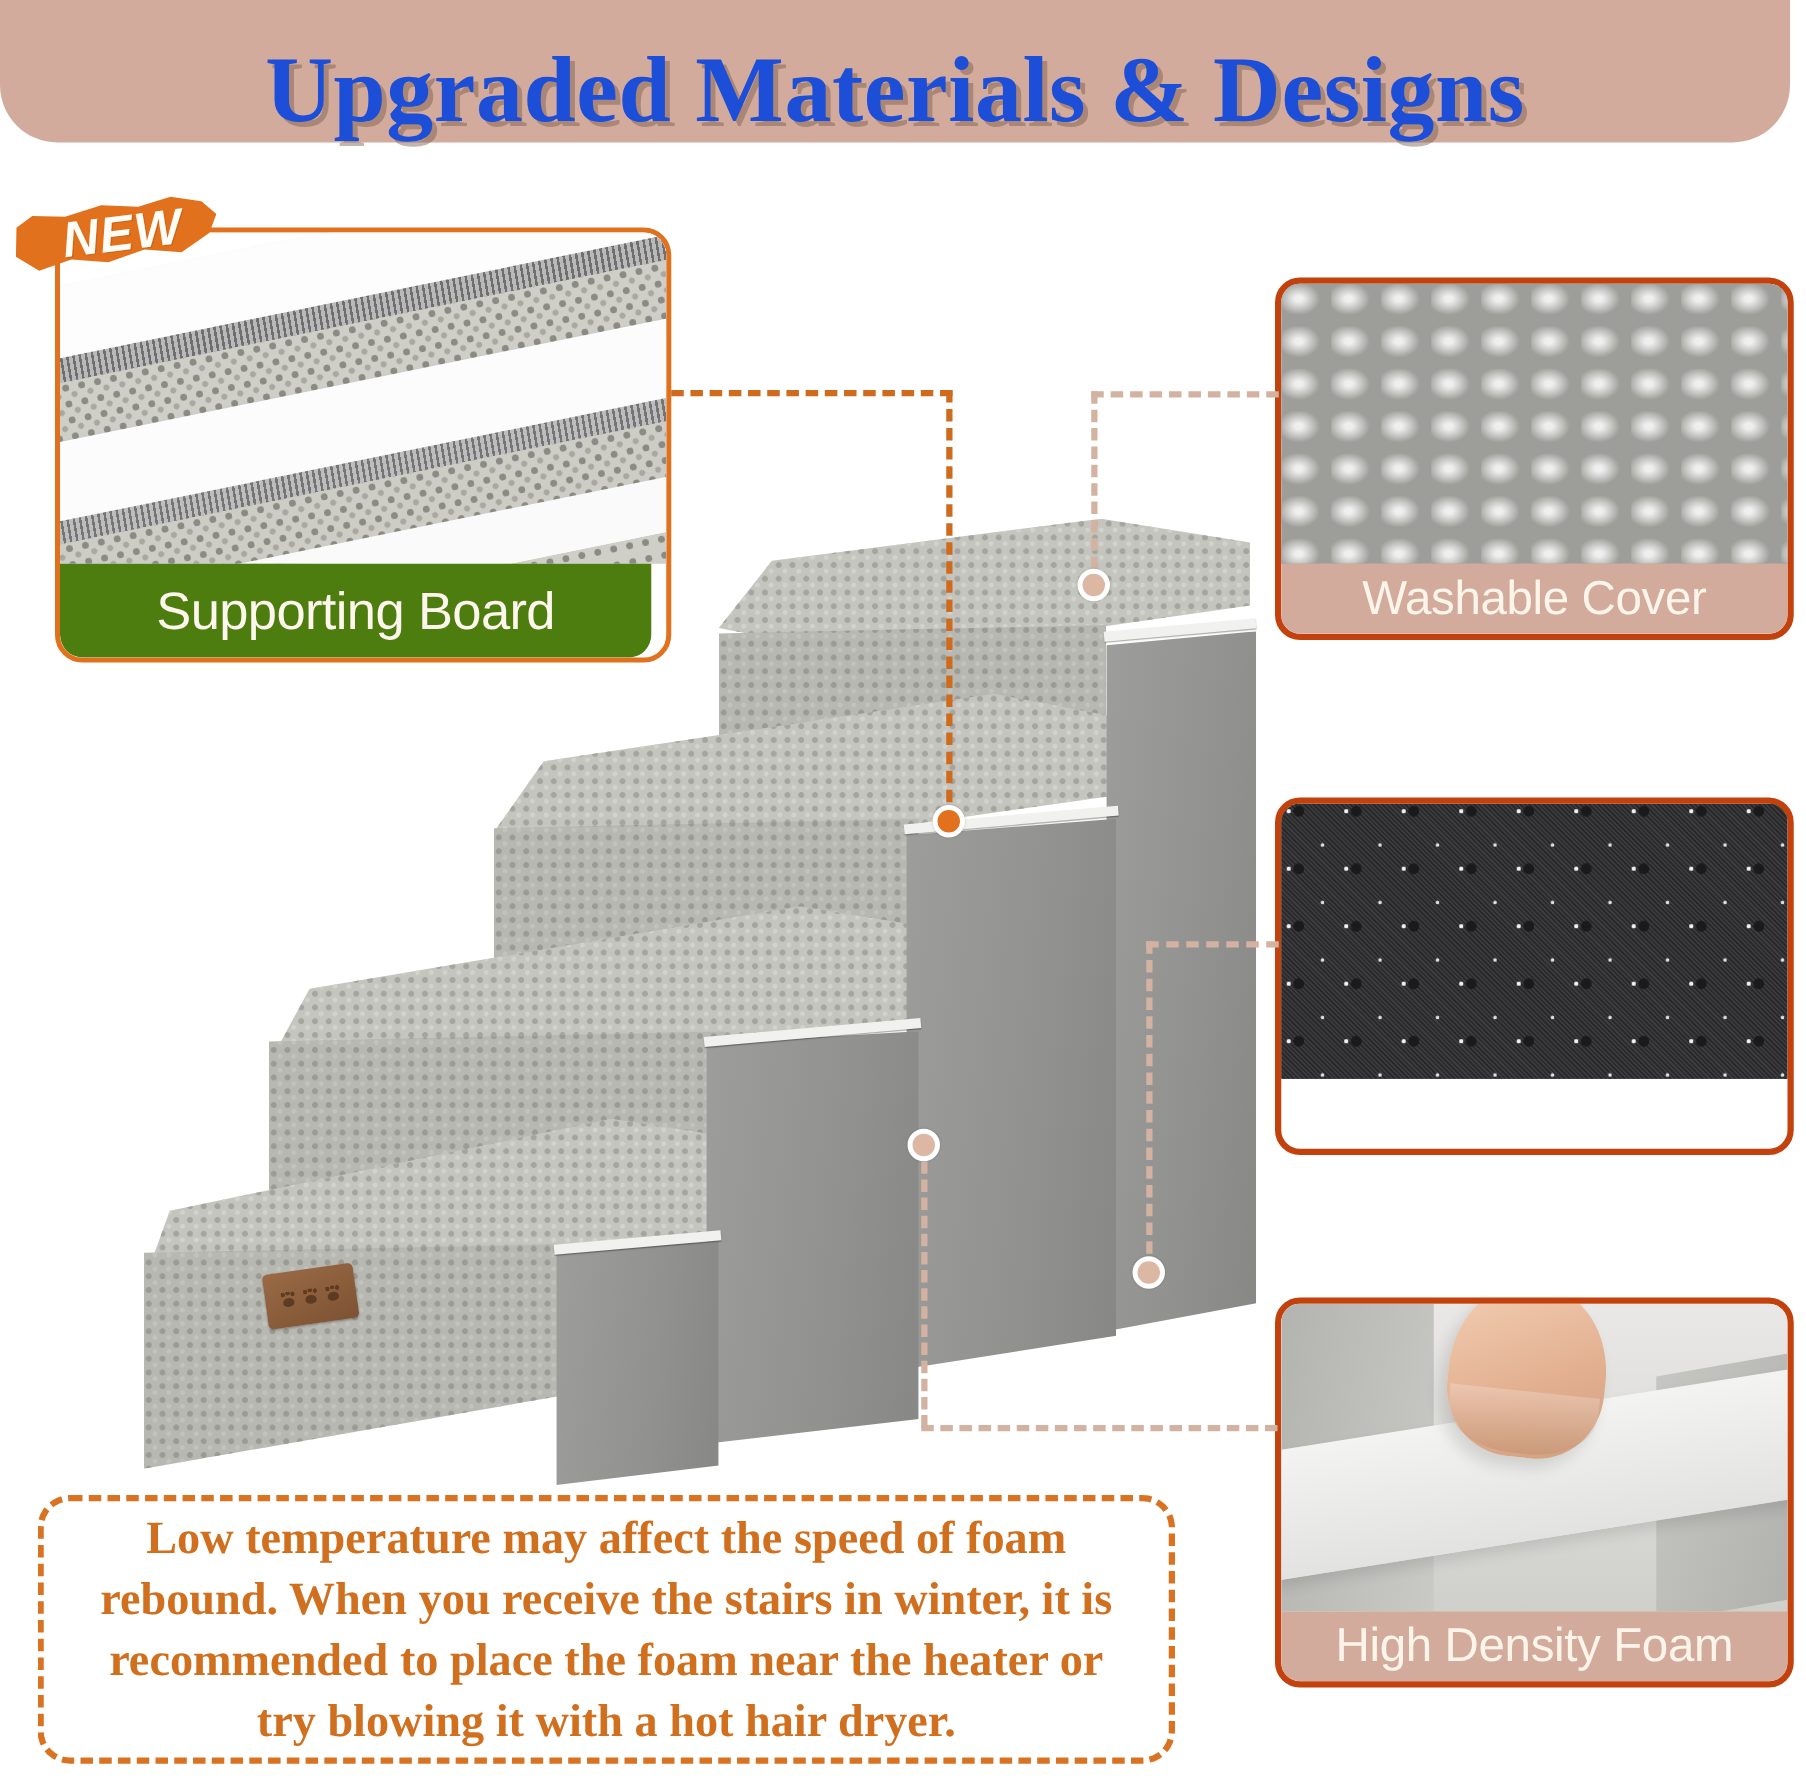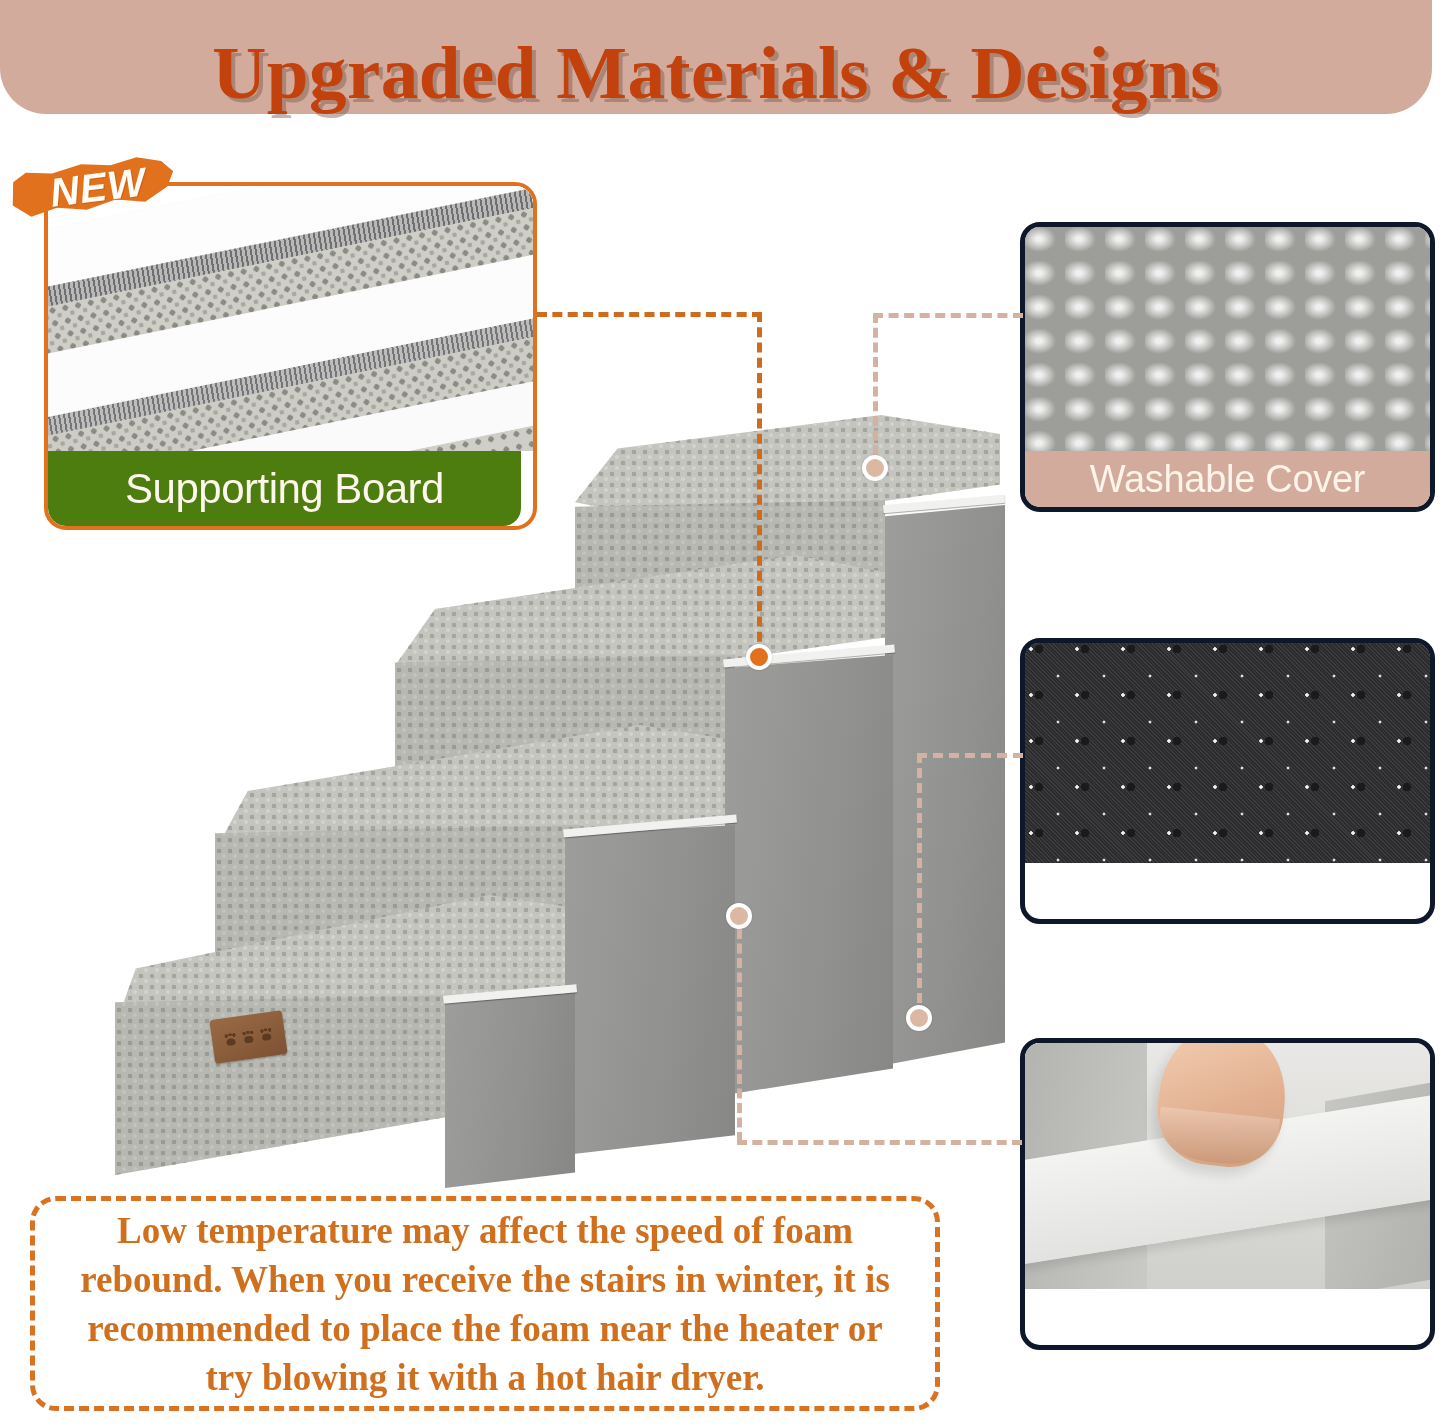--- a/index.html
+++ b/index.html
@@ -5,21 +5,21 @@
   html,body{margin:0;padding:0;background:#fff;}
   body{width:1445px;height:1428px;position:relative;overflow:hidden;
        font-family:"Liberation Sans",sans-serif;}
 
   
   .header-bar{position:absolute;left:0;top:0;width:1432px;height:114px;
       background:#d3ab9c;border-bottom-left-radius:46px;border-bottom-right-radius:46px;}
   .header-title{position:absolute;left:0;top:0;width:1432px;height:146px;
       display:flex;align-items:center;justify-content:center;
       font-family:"Liberation Serif",serif;font-weight:bold;font-size:75px;
-      color:#c2410c;letter-spacing:.5px;white-space:nowrap;
+      color:#1d4ed8;letter-spacing:.5px;white-space:nowrap;
       text-shadow:4px 4px 0 rgba(120,88,76,.45);border-radius:12px;}
 
   
   .sb-panel{position:absolute;left:44px;top:182px;width:493px;height:348px;
       border:4px solid #e2711d;border-radius:22px;background:#fff;overflow:hidden;box-sizing:border-box;}
   .sb-photo{position:absolute;left:0;top:0;right:0;bottom:75px;overflow:hidden;background:#fff;}
   
   .board{position:absolute;border-radius:3px;}
   .bd1{left:-20px;top:-8px;width:560px;height:120px;background:#fdfdfd;
        transform:rotate(-11.5deg);box-shadow:0 3px 5px rgba(0,0,0,.18);}
@@ -60,21 +60,21 @@
       border-radius:6px 18px 10px 22px;
       clip-path:polygon(2% 22%,10% 6%,26% 14%,44% 2%,62% 12%,78% 2%,93% 16%,100% 40%,
                         96% 70%,82% 96%,64% 84%,46% 98%,28% 86%,12% 98%,1% 70%);}
   .new-text{position:absolute;left:24px;top:12px;width:140px;height:46px;
       display:flex;align-items:center;justify-content:center;
       font-family:"Liberation Sans",sans-serif;font-weight:bold;font-style:italic;
       font-size:40px;color:#fffdf6;transform:rotate(-7deg);
       text-shadow:0 0 2px #e2711d,1px 1px 0 #c9611a;letter-spacing:1px;}
 
   
-  .rp{position:absolute;left:1020px;width:415px;border:5px solid #0f172a;
+  .rp{position:absolute;left:1020px;width:415px;border:5px solid #c2410c;
       border-radius:20px;overflow:hidden;box-sizing:border-box;background:#fff;}
   .rp-photo{position:absolute;left:0;top:0;right:0;bottom:56px;}
   .rp-caption{position:absolute;left:0;right:0;bottom:0;height:56px;background:#d3ab9c;
       display:flex;align-items:center;justify-content:center;
       font-size:38px;color:#fdf4ea;letter-spacing:-.3px;}
   #panel-washable{top:222px;height:290px;}
   #panel-nonslip{top:638px;height:286px;}
   #panel-foam{top:1038px;height:312px;}
 
   .tex-washable{position:absolute;inset:0;
@@ -195,20 +195,21 @@
   <div class="rp-photo">
     <div class="tex-foam">
       <div class="foam-left"></div>
       <div class="foam-rightwall"></div>
       <div class="foam-slab"></div>
       <div class="hand">
         <div class="hand-knuckle"></div>
       </div>
     </div>
   </div>
+  <div class="rp-caption">High Density Foam</div>
 </div>
 
 <div id="product">
 
   <div class="tread tread-lit" style="left:480px;top:10px;width:425px;height:112px;
               clip-path:polygon(10% 30%,72% 0%,100% 17%,100% 62%,30% 100%,0% 78%);"></div>
   <div class="tread" style="left:480px;top:95px;width:310px;height:135px;
               clip-path:polygon(0% 5%,100% 0%,100% 68%,0% 100%);"></div>
 
   <div class="tread tread-lit" style="left:300px;top:150px;width:500px;height:135px;

